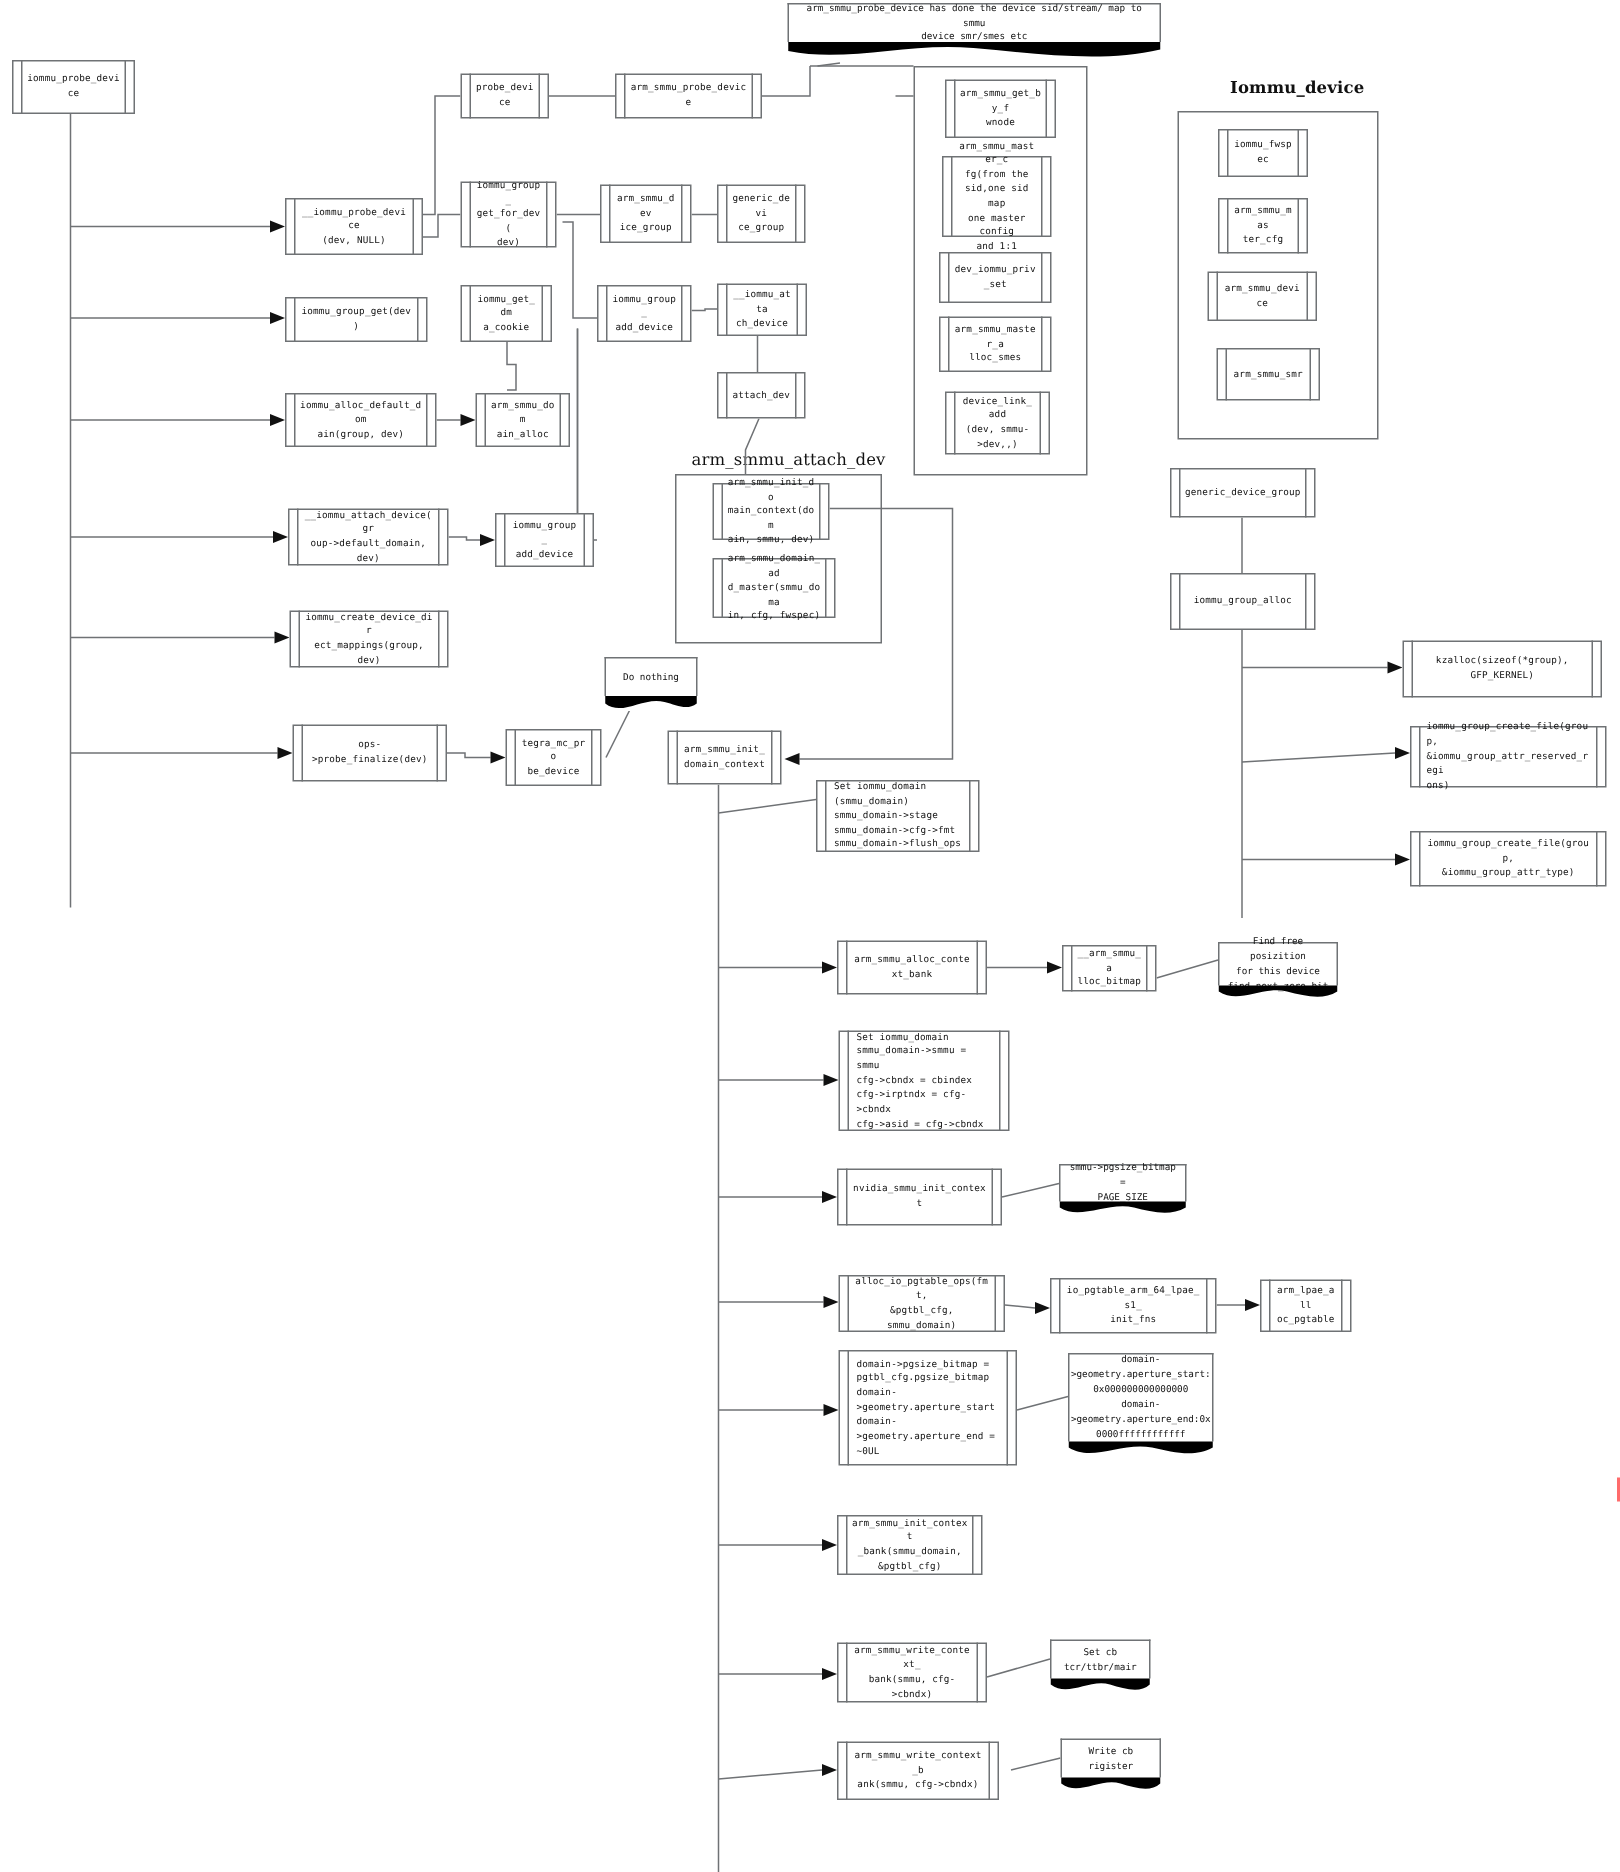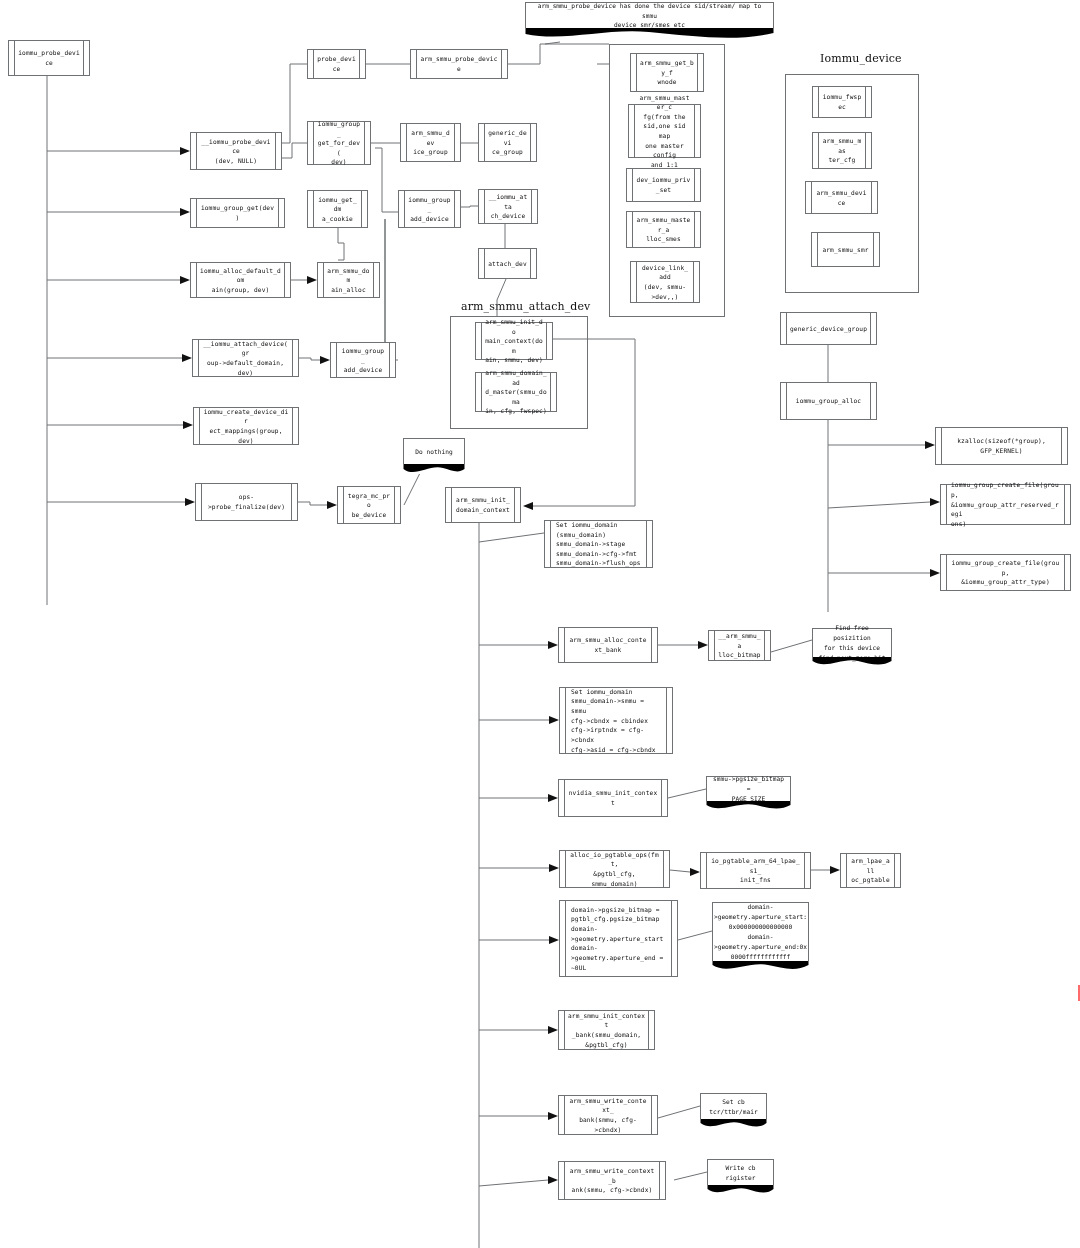--- a/index.html
+++ b/index.html
@@ -101,21 +101,21 @@
   }
 </style>
 </head>
 <body>
 
 <div id="canvas">
 
   <div class="group" style="left:609px;top:44px;width:116px;height:273px;"></div>
 
   <div class="group" style="left:785px;top:74px;width:134px;height:219px;"></div>
-  <div class="group-title" style="left:820px;top:52px;">Iommu_device</div>
+  <div class="group-title" style="left:820px;top:52px;font-weight:bold;">Iommu_device</div>
 
   <div class="group" style="left:450px;top:316px;width:138px;height:113px;"></div>
   <div class="group-title" style="left:461px;top:300px;">arm_smmu_attach_dev</div>
 
   <svg class="lines" viewBox="0 0 1080 1248">
 
     <polyline points="47,76 47,605"></polyline>
 
     <polyline points="47,151 180,151"></polyline>
     <polygon points="180,147 190,151 180,155"></polygon>

